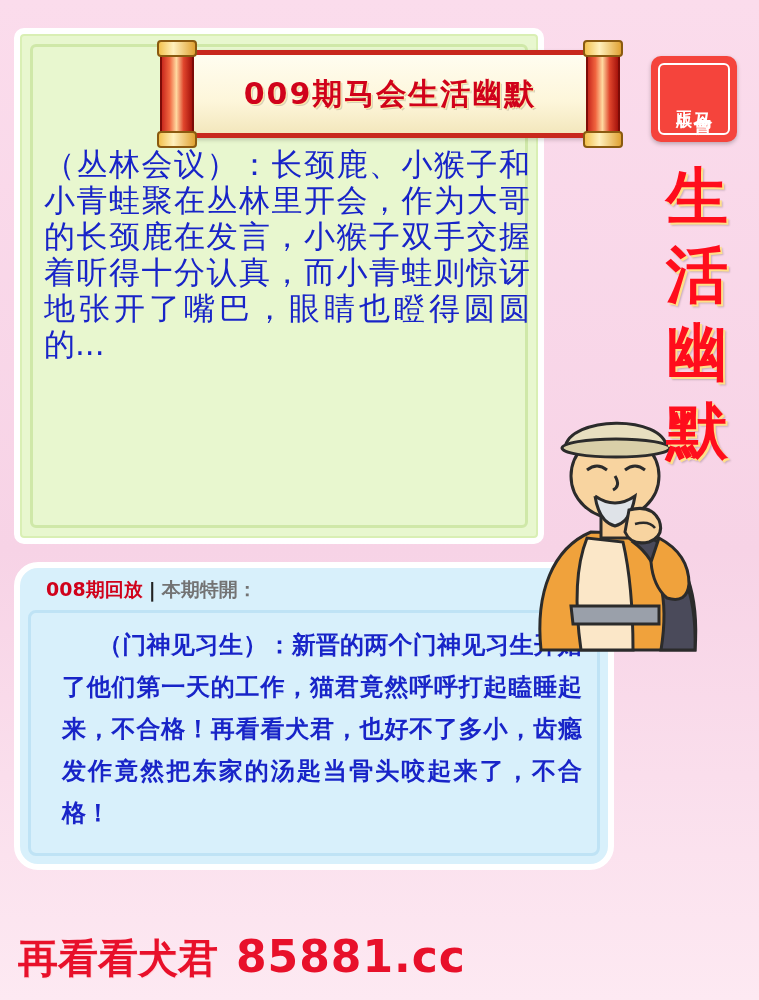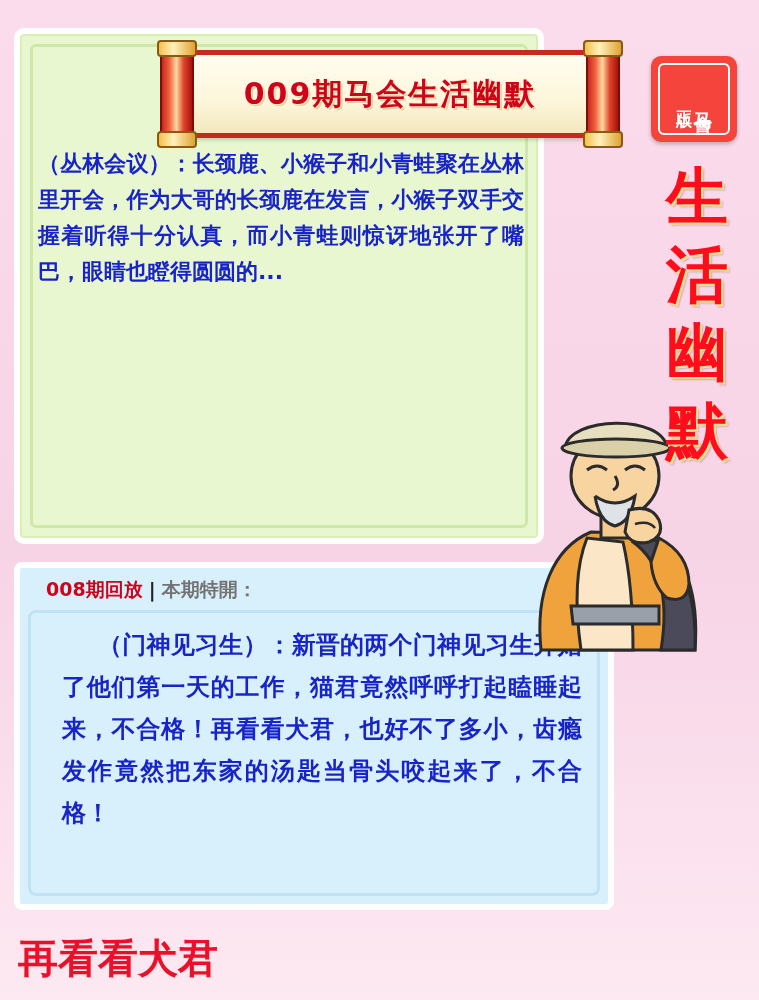--- a/index.html
+++ b/index.html
@@ -74,27 +74,27 @@
     font-size: 30px;
     color: #d0021b;
     letter-spacing: 2px;
     text-shadow: 1px 1px 0 #ffe9a8, 2px 2px 0 rgba(0,0,0,.15);
     white-space: nowrap;
   }
 
   
   #top-text {
     position: absolute;
-    left: 38px; top: 146px;
+    left: 44px; top: 146px;
     width: 486px;
     font-family: "DejaVu Sans", sans-serif;
-    font-size: 22px;
+    font-size: 31px;
     line-height: 36px;
     color: #1824c8;
-    font-weight: bold;
+    font-weight: normal;
     letter-spacing: 0px;
     text-align: justify;
   }
 
   
   #stamp {
     position: absolute;
     right: 22px; top: 56px;
     width: 86px; height: 86px;
     background: #f5443c;
@@ -143,24 +143,24 @@
     position: absolute;
     right: 26px; bottom: 348px;
     width: 250px; height: 260px;
     z-index: 4;
   }
 
   
   #bottom-panel {
     position: absolute;
     left: 14px; top: 562px;
-    width: 600px; height: 348px;
+    width: 600px; height: 308px;
     background: #d8f0fb;
     border: 6px solid #ffffff;
-    border-radius: 8px;
+    border-radius: 24px;
   }
   #bottom-head {
     position: absolute;
     left: 0; top: 0; right: 0;
     height: 44px;
     display: flex; align-items: center;
     padding-left: 26px;
     font-family: "DejaVu Sans", sans-serif;
     font-weight: bold;
     font-size: 19px;
@@ -278,15 +278,16 @@
       <span>008期回放</span>
       <span class="sep">|</span>
       <span class="hl">本期特開：</span>
     </div>
     <div id="bottom-panel-inner"></div>
     <div id="bottom-text">（门神见习生）：新晋的两个门神见习生开始了他们第一天的工作，猫君竟然呼呼打起瞌睡起来，不合格！再看看犬君，也好不了多小，齿瘾发作竟然把东家的汤匙当骨头咬起来了，不合格！</div>
   </div>
 
   <div id="footer">
     <span id="footer-cn">再看看犬君</span>
+    <span id="footer-url">85881.cc</span>
   </div>
 
 </div>
 
 </body></html>

